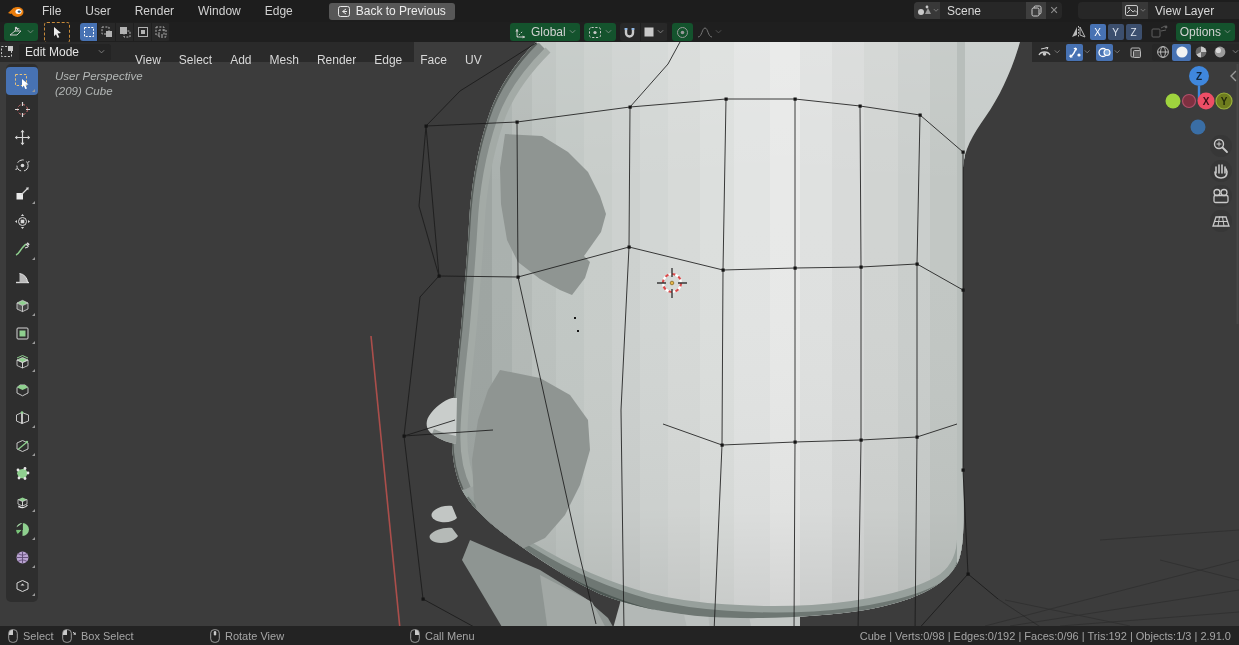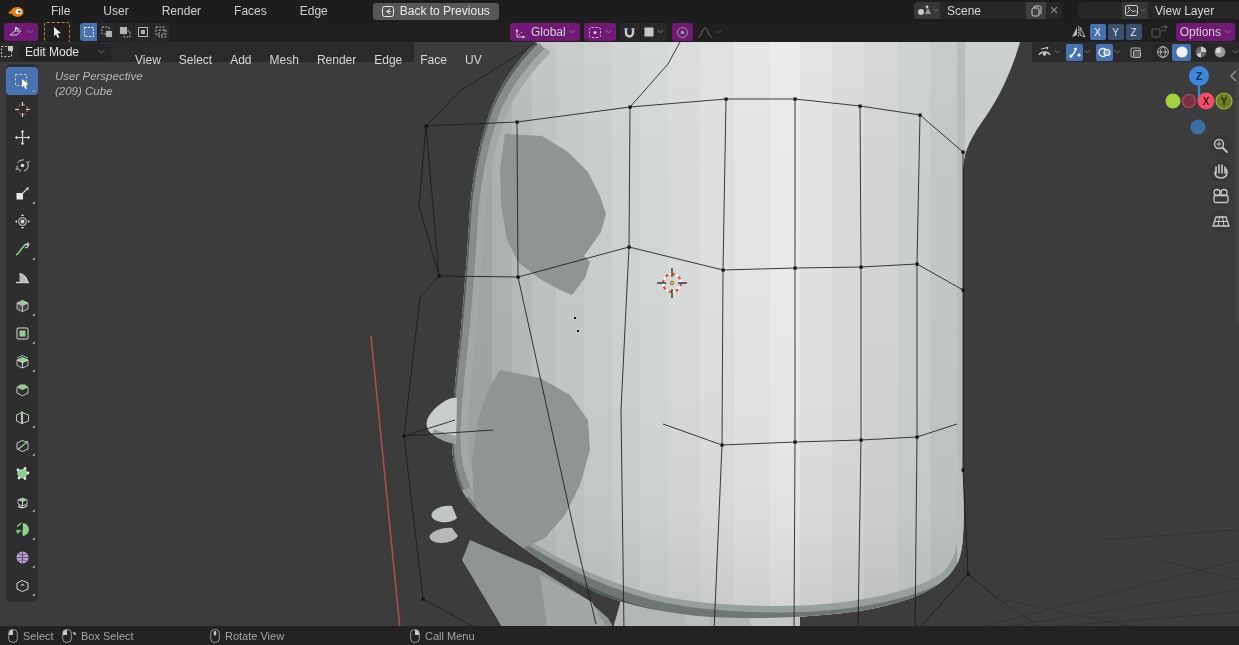--- a/index.html
+++ b/index.html
@@ -3,31 +3,31 @@
 <meta charset="utf-8">
 <style>
   html,body{margin:0;padding:0;background:#111;}
   #app{position:relative;width:1239px;height:645px;overflow:hidden;
        font-family:"Liberation Sans","DejaVu Sans",sans-serif;
        -webkit-font-smoothing:antialiased;background:#3c3c3c;}
   .abs{position:absolute;}
   .row{display:flex;align-items:center;}
   .txt{color:#d2d2d2;font-size:12px;white-space:nowrap;}
   
-  #topbar{left:0;top:0;width:1239px;height:22px;background:#1d1d1d;gap:9px;}
+  #topbar{left:0;top:0;width:1239px;height:22px;background:#1d1d1d;}
   .menu-item{padding:0 12px;height:22px;display:flex;align-items:center;color:#d2d2d2;font-size:12px;cursor:default;}
   .backbtn{display:flex;align-items:center;gap:6px;background:#575757;border-radius:3px;height:17px;padding:0 9px;color:#ececec;font-size:12px;}
   .widget{display:flex;align-items:center;background:#272727;border-radius:4px;height:17px;overflow:hidden;}
   .widget .wicon{width:26px;height:17px;background:#383838;display:flex;align-items:center;justify-content:center;gap:1px;}
   .widget .wtxt{padding:0 7px;color:#d8d8d8;font-size:12px;flex:1;}
   .widget .wbtn{width:20px;height:17px;background:#3e3e3e;display:flex;align-items:center;justify-content:center;}
   .widget .wx{width:16px;height:17px;display:flex;align-items:center;justify-content:center;color:#8d8d8d;font-size:11px;}
   
   #toolrow{left:0;top:22px;width:1239px;height:20px;background:#1f1f1f;}
-  .trbtn{height:18px;background:#701a75;border-radius:3px;display:flex;align-items:center;padding:0 4px;gap:3px;}
+  .trbtn{height:18px;background:#14532d;border-radius:3px;display:flex;align-items:center;padding:0 4px;gap:3px;}
   .seg{display:flex;height:18px;border-radius:3px;overflow:hidden;}
   .seg>div{width:17px;height:18px;background:#282828;display:flex;align-items:center;justify-content:center;border-right:1px solid #1f1f1f;}
   .seg>div.on{background:#4772b3;}
   .axisbtn{width:16px;height:16px;border-radius:2px;background:#2f2f2f;color:#c9c9c9;font-size:10px;display:flex;align-items:center;justify-content:center;margin-right:2px;}
   .axisbtn.on{background:#4772b3;color:#fff;}
   
   .vph{top:42px;height:20px;background:rgba(42,42,42,.96);display:flex;align-items:center;}
   .hmenu{padding:0 9px;color:#d8d8d8;font-size:12px;height:20px;display:flex;align-items:center;margin-top:16px;}
   .modew{background:#242424;border-radius:3px;height:17px;display:flex;align-items:center;padding:0 6px;gap:5px;margin:0 4px;}
   .selmode{display:flex;height:17px;border-radius:3px;overflow:hidden;margin-left:3px;}
@@ -54,21 +54,21 @@
       <svg width="17" height="15" viewBox="0 0 17 15">
         <ellipse cx="10.5" cy="8" rx="6" ry="5" fill="#e87d0d"></ellipse>
         <ellipse cx="11.5" cy="7.4" rx="3.1" ry="2.5" fill="#fff"></ellipse>
         <ellipse cx="12.2" cy="7.6" rx="1.5" ry="1.2" fill="#23547e"></ellipse>
         <path d="M1 9 L7 3.5 L9 6 L4 10 Z" fill="#e87d0d"></path>
       </svg>
     </div>
     <div class="menu-item">File</div>
     <div class="menu-item">User</div>
     <div class="menu-item">Render</div>
-    <div class="menu-item">Faces</div>
+    <div class="menu-item">Window</div>
     <div class="menu-item">Edge</div>
     <div class="backbtn" style="margin-left:24px;">
       <span>
         <svg width="12" height="11" viewBox="0 0 12 11">
             <rect x="0.5" y="0.5" width="11" height="10" rx="2" fill="none" stroke="#e8e8e8"></rect>
             <path d="M8 3 L4.6 5.5 L8 8 M4.6 5.5 H9" stroke="#e8e8e8" fill="none"></path>
           </svg>
       </span>
       <span>Back to Previous</span>
     </div>
@@ -708,15 +708,18 @@
         </svg>
       <span>Rotate View</span>
     </div>
     <div class="sbitem" style="left:410px">
       <svg width="10" height="14" viewBox="0 0 10 14">
           <rect x="0.7" y="0.7" width="8.6" height="12.6" rx="3.5" fill="none" stroke="#9a9a9a"></rect>
           <path d="M9 4 a4 4 0 0 0 -4 -3.3 V6 H9 Z" fill="#c9c9c9"></path>
         </svg>
       <span>Call Menu</span>
     </div>
+    <div class="sbitem" style="right:8px">
+      <span>Cube | Verts:0/98 | Edges:0/192 | Faces:0/96 | Tris:192 | Objects:1/3 | 2.91.0</span>
+    </div>
   </div>
 
 </div>
 
 </body></html>

